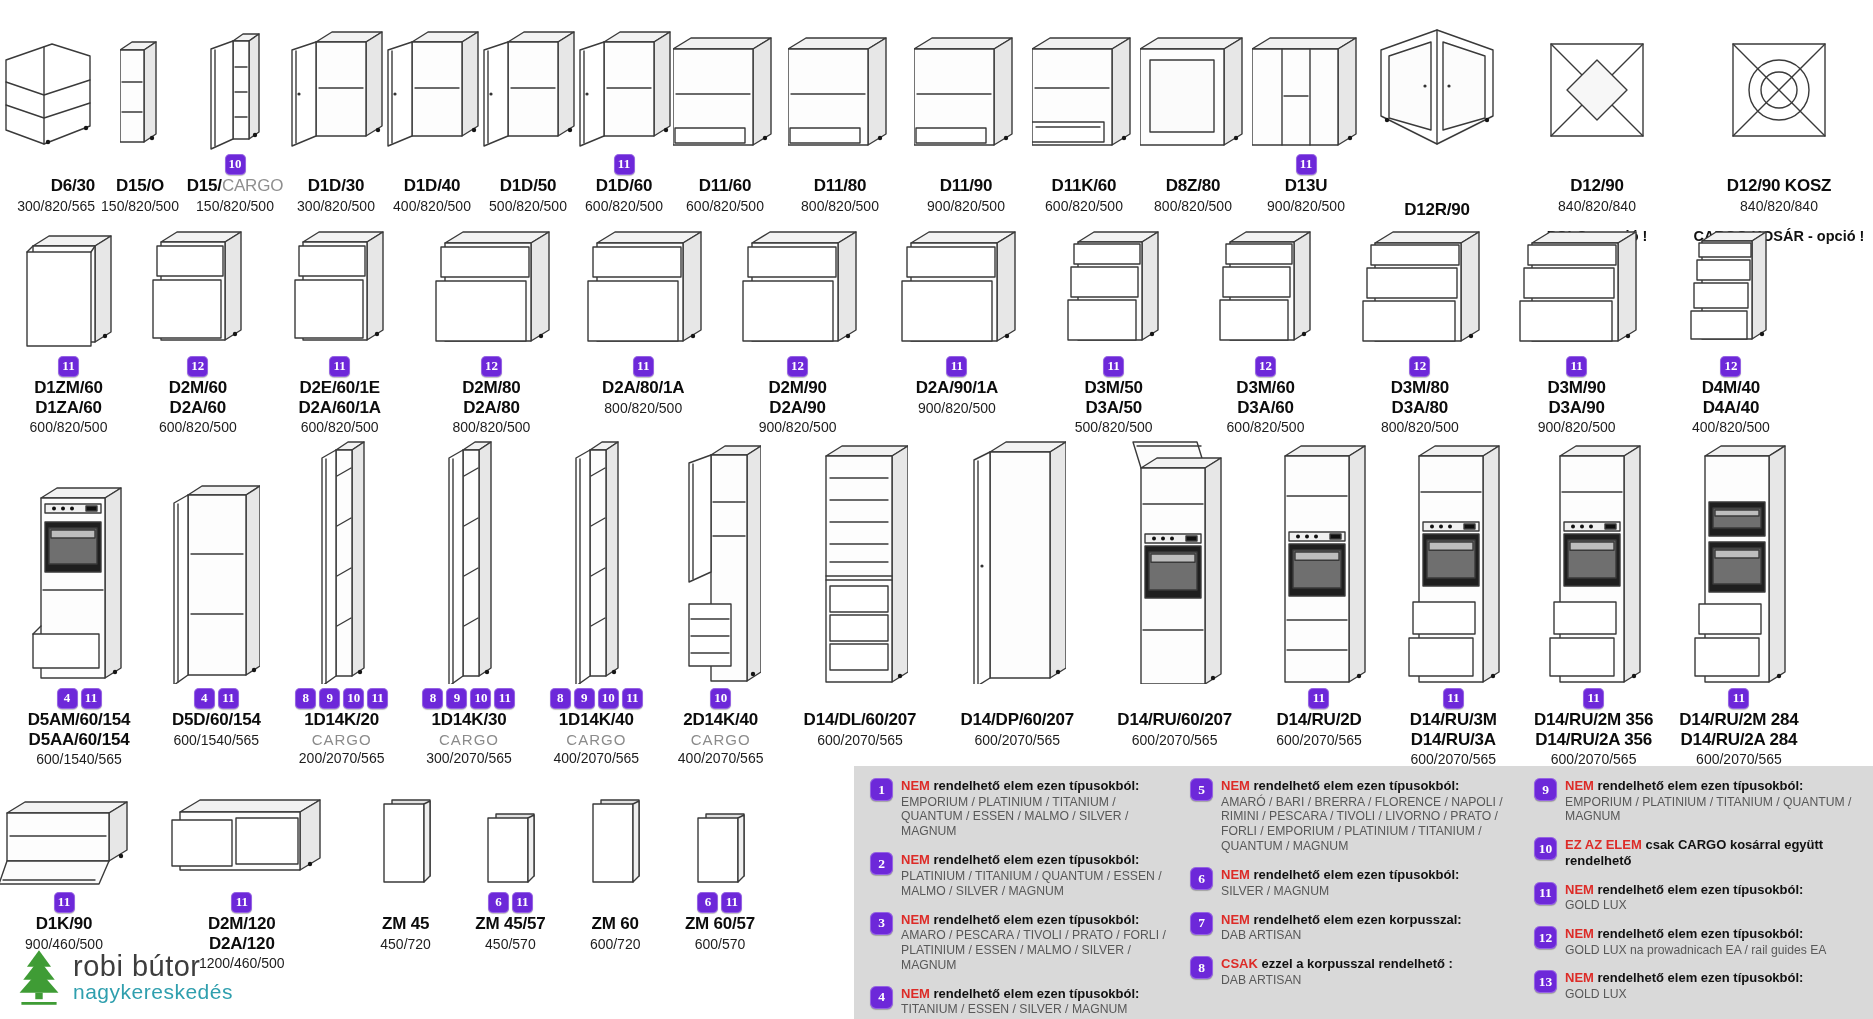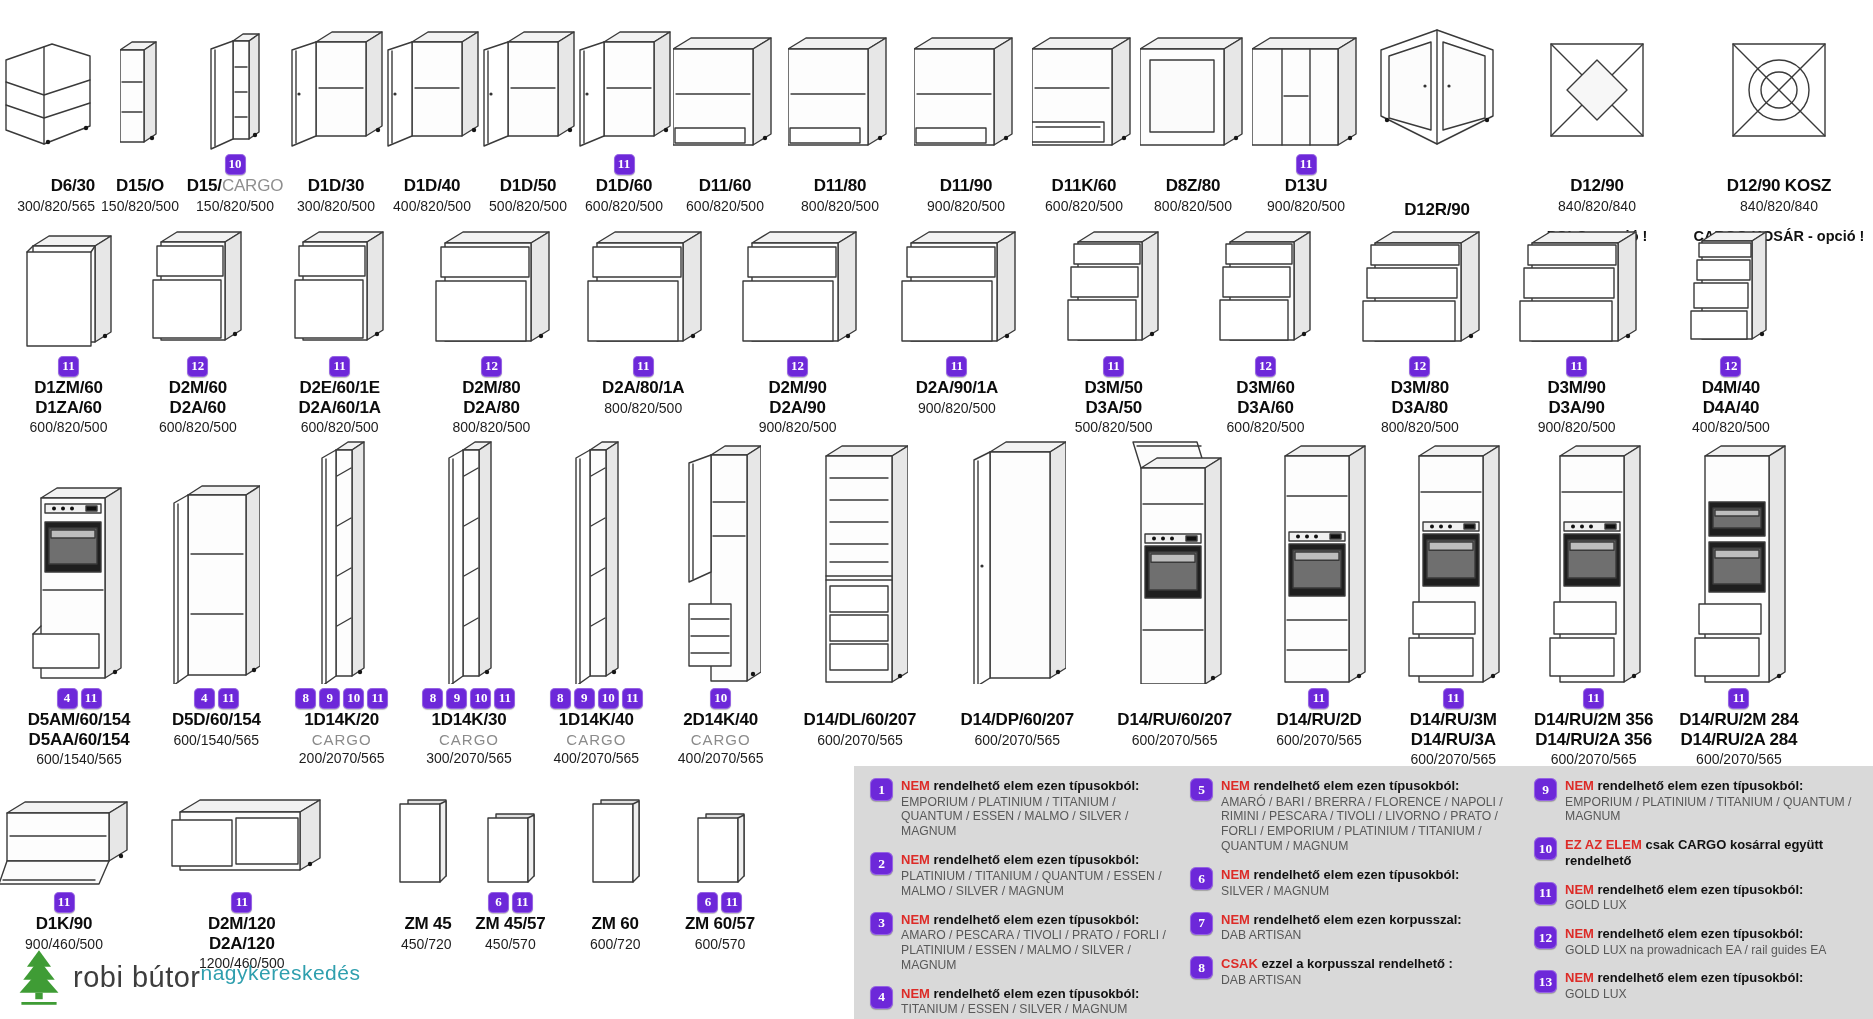--- a/index.html
+++ b/index.html
@@ -38,21 +38,21 @@
   .lcol{display:flex;flex-direction:column}
   .lcol1{width:306px;margin-right:14px}
   .lcol2{width:330px;margin-right:14px}
   .lcol3{flex:1}
   .litem{display:flex;gap:8px;margin-bottom:13px;align-items:flex-start}
   .lbadge{min-width:23px;height:23px;font-size:13.5px;border-radius:6px;flex:0 0 auto}
   .ltitle{font-size:13px;font-weight:700;color:#101010;line-height:1.2}
   .ltitle .lead{color:#dd2b27}
   .lbody{font-size:12.2px;color:#585858;line-height:1.22;margin-top:1px}
   #logo{position:absolute;left:14px;top:948px;display:flex;align-items:center;gap:9px}
-  #logo .ltext{display:flex;line-height:1.05}
+  #logo .ltext{display:flex;flex-direction:column;line-height:1.05}
   #logo .l1{font-size:29px;color:#3d3d3d;letter-spacing:0.5px}
   #logo .l2{font-size:21px;color:#2f9fae;letter-spacing:0.5px}
   svg{display:block}
 </style>
 </head>
 <body>
 
 <div id="row1" class="row">
     <div class="item" style="width: 95px; align-items: flex-end;">
       <div class="fig">
@@ -884,21 +884,21 @@
           <circle cx="148" cy="68" r="2.2" fill="#161616"></circle>
         </svg>
       </div>
       <div class="badges">
         <span class="badge">11</span>
       </div>
       <div class="nm"><span>D2M/120</span></div>
       <div class="nm">D2A/120</div>
       <div class="dm">1200/460/500</div>
     </div>
-    <div class="item" style="width: 92px; align-items: flex-end;">
+    <div class="item" style="width: 92px;">
       <div class="fig">
         <svg width="60" height="92" viewBox="0 0 60 92">
           <rect x="16" y="4" width="38" height="76" fill="#e2e2e2" stroke="#3a3a3a" stroke-width="1.4" stroke-linejoin="round" stroke-linecap="round"></rect>
           <rect x="8" y="8" width="40" height="78" fill="#fff" stroke="#3a3a3a" stroke-width="1.4" stroke-linejoin="round" stroke-linecap="round"></rect>
           <polygon points="48,8 54,5 54,80 48,86" fill="#efefef" stroke="#3a3a3a" stroke-width="1.4" stroke-linejoin="round" stroke-linecap="round"></polygon>
         </svg>
       </div>
       <div class="badges"></div>
       <div class="nm"><span>ZM 45</span></div>
       <div class="dm">450/720</div>

